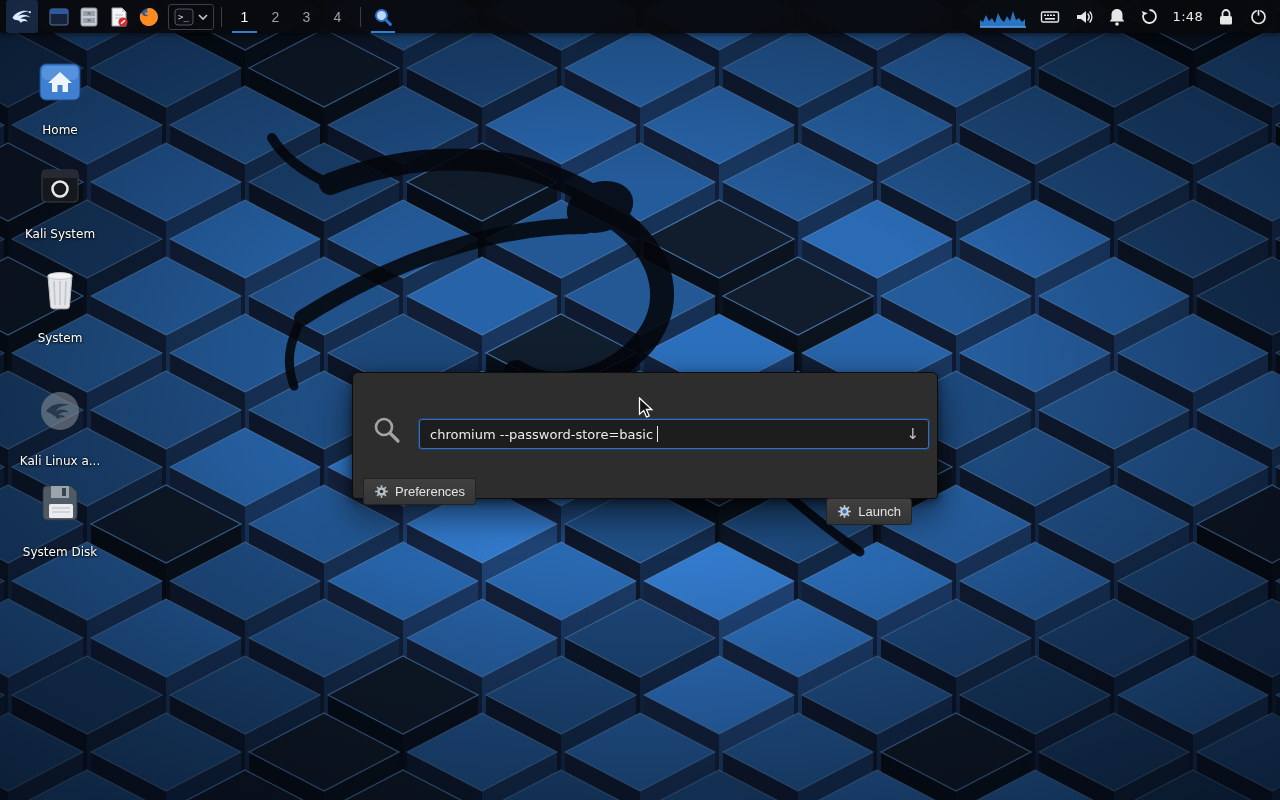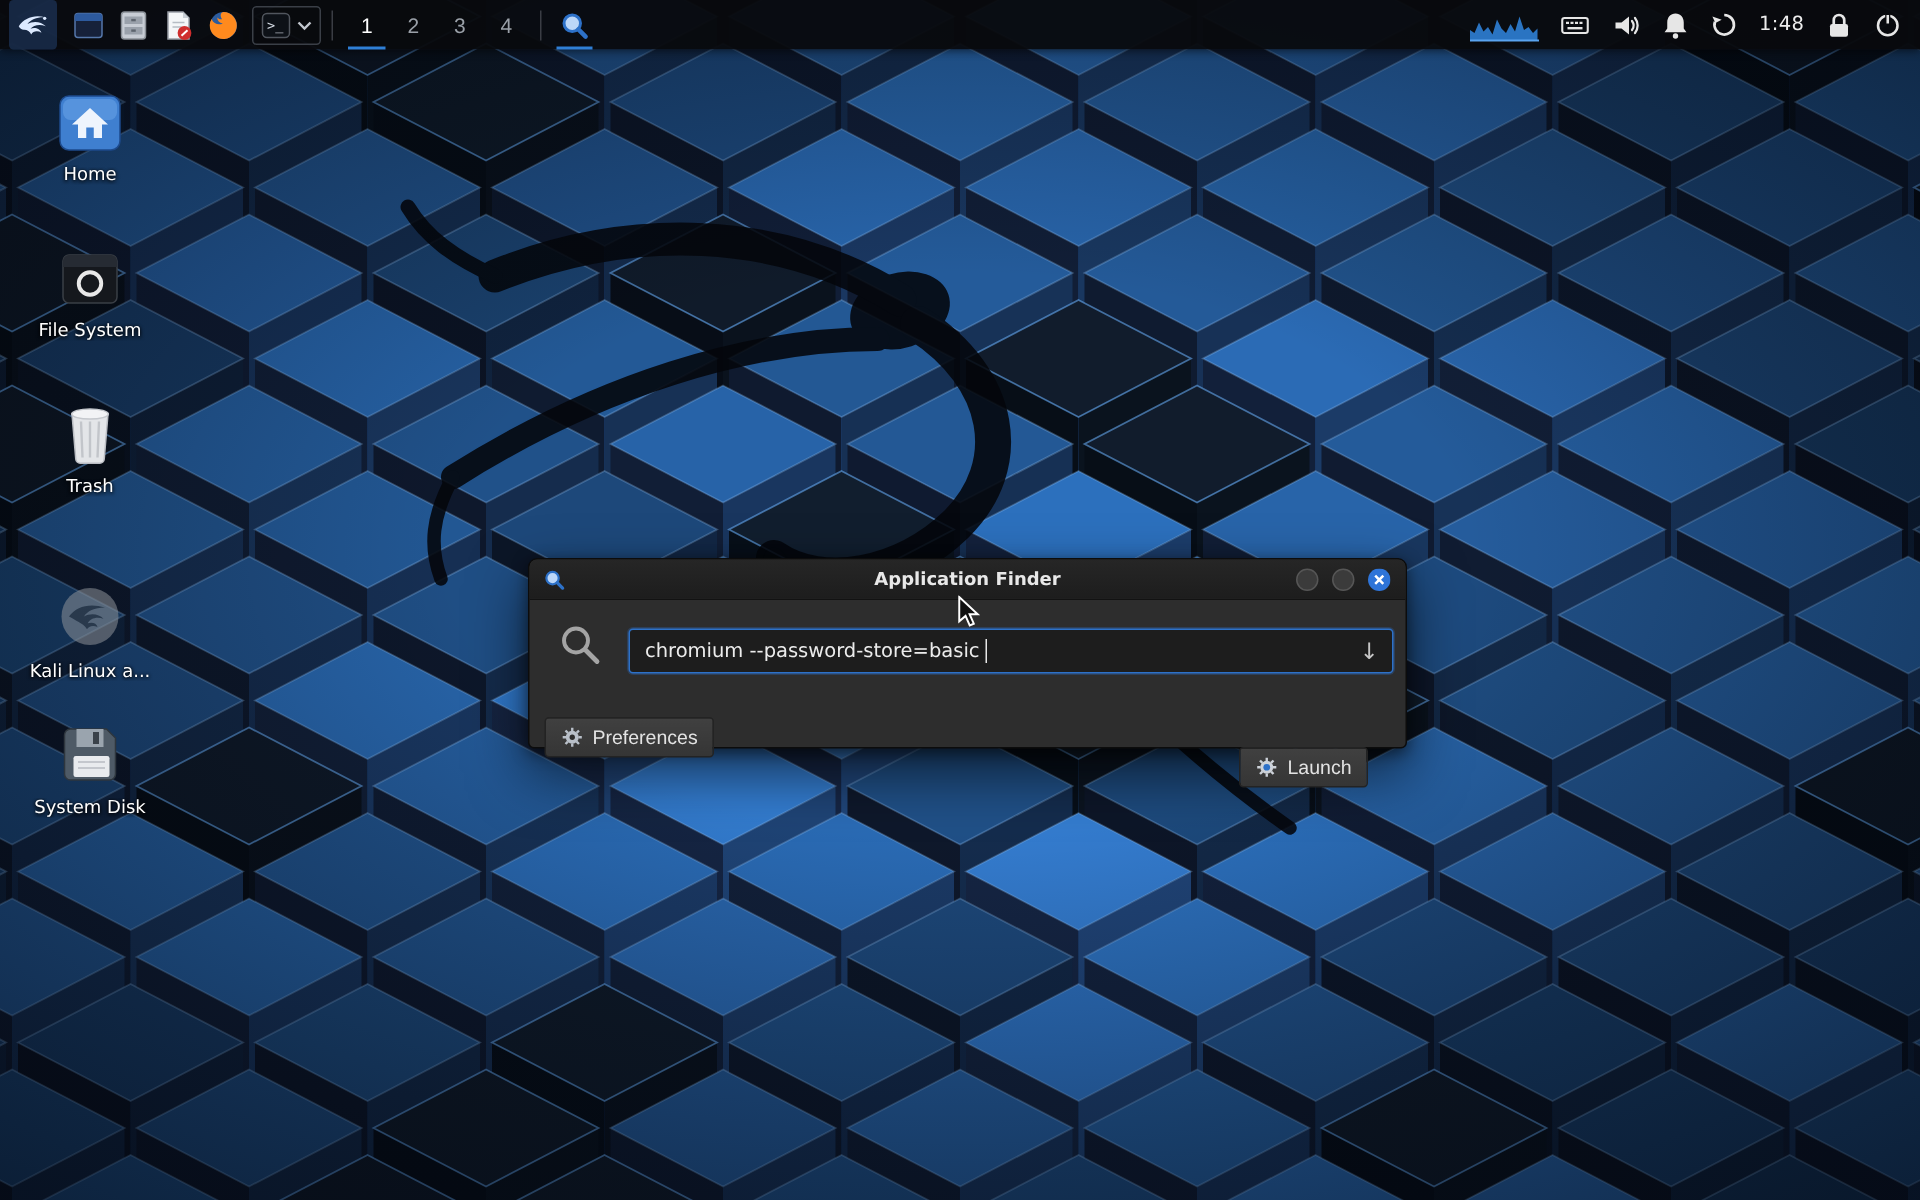--- a/index.html
+++ b/index.html
@@ -43,21 +43,21 @@
   .ws { color: #9aa0a8; font-size: 14px; width: 31px; }
   .ws.active { color: #ffffff; }
   .psep { width: 1px; height: 20px; background: #3a3d44; margin: 0 7px; }
   .tray { margin-left: auto; display: flex; align-items: center; gap: 14px; padding-right: 6px; justify-content: center; }
   .tray .titem { display: flex; align-items: center; justify-content: center; background: none; border: none; padding: 0; }
   .clock { color: #ececec; font-size: 13px; letter-spacing: 0.3px; }
   
   .desk-icon { position: absolute; left: 12px; width: 96px; text-align: center; z-index: 5; }
   .desk-icon .ic { height: 46px; display: flex; align-items: flex-end; justify-content: center; }
   .desk-icon .lbl {
-    margin-top: 8px; color: #ffffff; font-size: 12px; line-height: 1.1;
+    margin-top: 22px; color: #ffffff; font-size: 12px; line-height: 1.1;
     text-shadow: 0 1px 3px rgba(0,0,0,0.95), 0 0 2px rgba(0,0,0,0.85);
     white-space: nowrap; overflow: hidden; text-overflow: ellipsis;
   }
   
   .finder {
     position: absolute; left: 352px; top: 372px; width: 586px; height: 127px; z-index: 40;
     background: #2d2d2d; border: 1px solid #0c0c0c; border-radius: 6px 6px 4px 4px;
     box-shadow: 0 16px 38px rgba(0,0,0,0.6), 0 3px 10px rgba(0,0,0,0.5);
   }
   .titlebar {
@@ -984,32 +984,32 @@
 </div>
 
 <div class="desk-icon" style="top:160px">
   <div class="ic">
     <svg width="44" height="40" viewBox="0 0 44 40">
       <rect x="4" y="4" width="36" height="32" rx="4" fill="#15181d" stroke="#3a3f46"></rect>
       <path d="M4,12 h36 v-4 a4,4 0 0 0 -4,-4 h-28 a4,4 0 0 0 -4,4 z" fill="#262b33"></path>
       <circle cx="22" cy="23" r="7.5" fill="none" stroke="#e8e8e8" stroke-width="2.6"></circle>
     </svg>
   </div>
-  <div class="lbl">File System</div>
+  <div class="lbl">Kali System</div>
 </div>
 
 <div class="desk-icon" style="top:264px">
   <div class="ic">
     <svg width="38" height="42" viewBox="0 0 38 42">
       <path d="M7,8 h24 l-2.5,30 a3,3 0 0 1 -3,2.8 h-13 a3,3 0 0 1 -3,-2.8 z" fill="#e3e5e8" stroke="#b9bcc2"></path>
       <ellipse cx="19" cy="8" rx="12.2" ry="3.4" fill="#f2f3f5" stroke="#c5c8cd"></ellipse>
       <path d="M13,13 l1,24 M19,13 v24 M25,13 l-1,24" stroke="#c2c5ca" stroke-width="1.6" fill="none"></path>
     </svg>
   </div>
-  <div class="lbl">Trash</div>
+  <div class="lbl">System</div>
 </div>
 
 <div class="desk-icon" style="top:387px">
   <div class="ic">
     <svg width="44" height="44" viewBox="0 0 44 44" opacity="0.55">
       <circle cx="22" cy="22" r="19" fill="#8d9298"></circle>
       <path d="M8,22 c5,-7 14,-9 24,-6 -7,0 -12,2.5 -14,6 4,-2.5 10,-2 13,1.5 -5,-1.5 -9,0 -10.5,3 3,-1 6,0 6.5,2.5 -3,-1.5 -6,-0.5 -7,1.5 -1.5,-3 -5,-4.5 -12,-8.5 z" fill="#3c4046"></path>
     </svg>
   </div>
   <div class="lbl">Kali Linux a...</div>
@@ -1023,39 +1023,20 @@
       <rect x="23" y="6" width="4" height="8" fill="#3a424a"></rect>
       <rect x="10" y="22" width="24" height="14" rx="1.5" fill="#e9ebee"></rect>
       <line x1="13" y1="26" x2="31" y2="26" stroke="#b7bbc2"></line>
       <line x1="13" y1="30" x2="31" y2="30" stroke="#b7bbc2"></line>
     </svg>
   </div>
   <div class="lbl">System Disk</div>
 </div>
 
 <div class="finder">
-  <div class="titlebar">
-    <span class="tb-icon">
-      <svg width="15" height="15" viewBox="0 0 20 20">
-        <circle cx="8.5" cy="8.5" r="5.5" fill="#bcd7f8" stroke="#2d71c8" stroke-width="2"></circle>
-        <line x1="12.6" y1="12.6" x2="17.4" y2="17.4" stroke="#2d71c8" stroke-width="3" stroke-linecap="round"></line>
-      </svg>
-    </span>
-    <span class="title">Application Finder</span>
-    <span class="tb-btns">
-      <button class="wbtn"></button>
-      <button class="wbtn"></button>
-      <button class="wbtn close">
-        <svg width="15" height="15" viewBox="0 0 15 15">
-          <circle cx="7.5" cy="7.5" r="7.5" fill="#2e74d8"></circle>
-          <path d="M4.8,4.8 L10.2,10.2 M10.2,4.8 L4.8,10.2" stroke="#ffffff" stroke-width="1.7"></path>
-        </svg>
-      </button>
-    </span>
-  </div>
 
   <span class="search-glyph">
     <svg width="30" height="30" viewBox="0 0 30 30">
       <circle cx="12" cy="12" r="8" fill="none" stroke="#a4a4a4" stroke-width="2.6"></circle>
       <line x1="18" y1="18" x2="26" y2="26" stroke="#a4a4a4" stroke-width="3.2" stroke-linecap="round"></line>
     </svg>
   </span>
 
   <div class="entry">
     <span class="qtext">chromium --password-store=basic</span>

